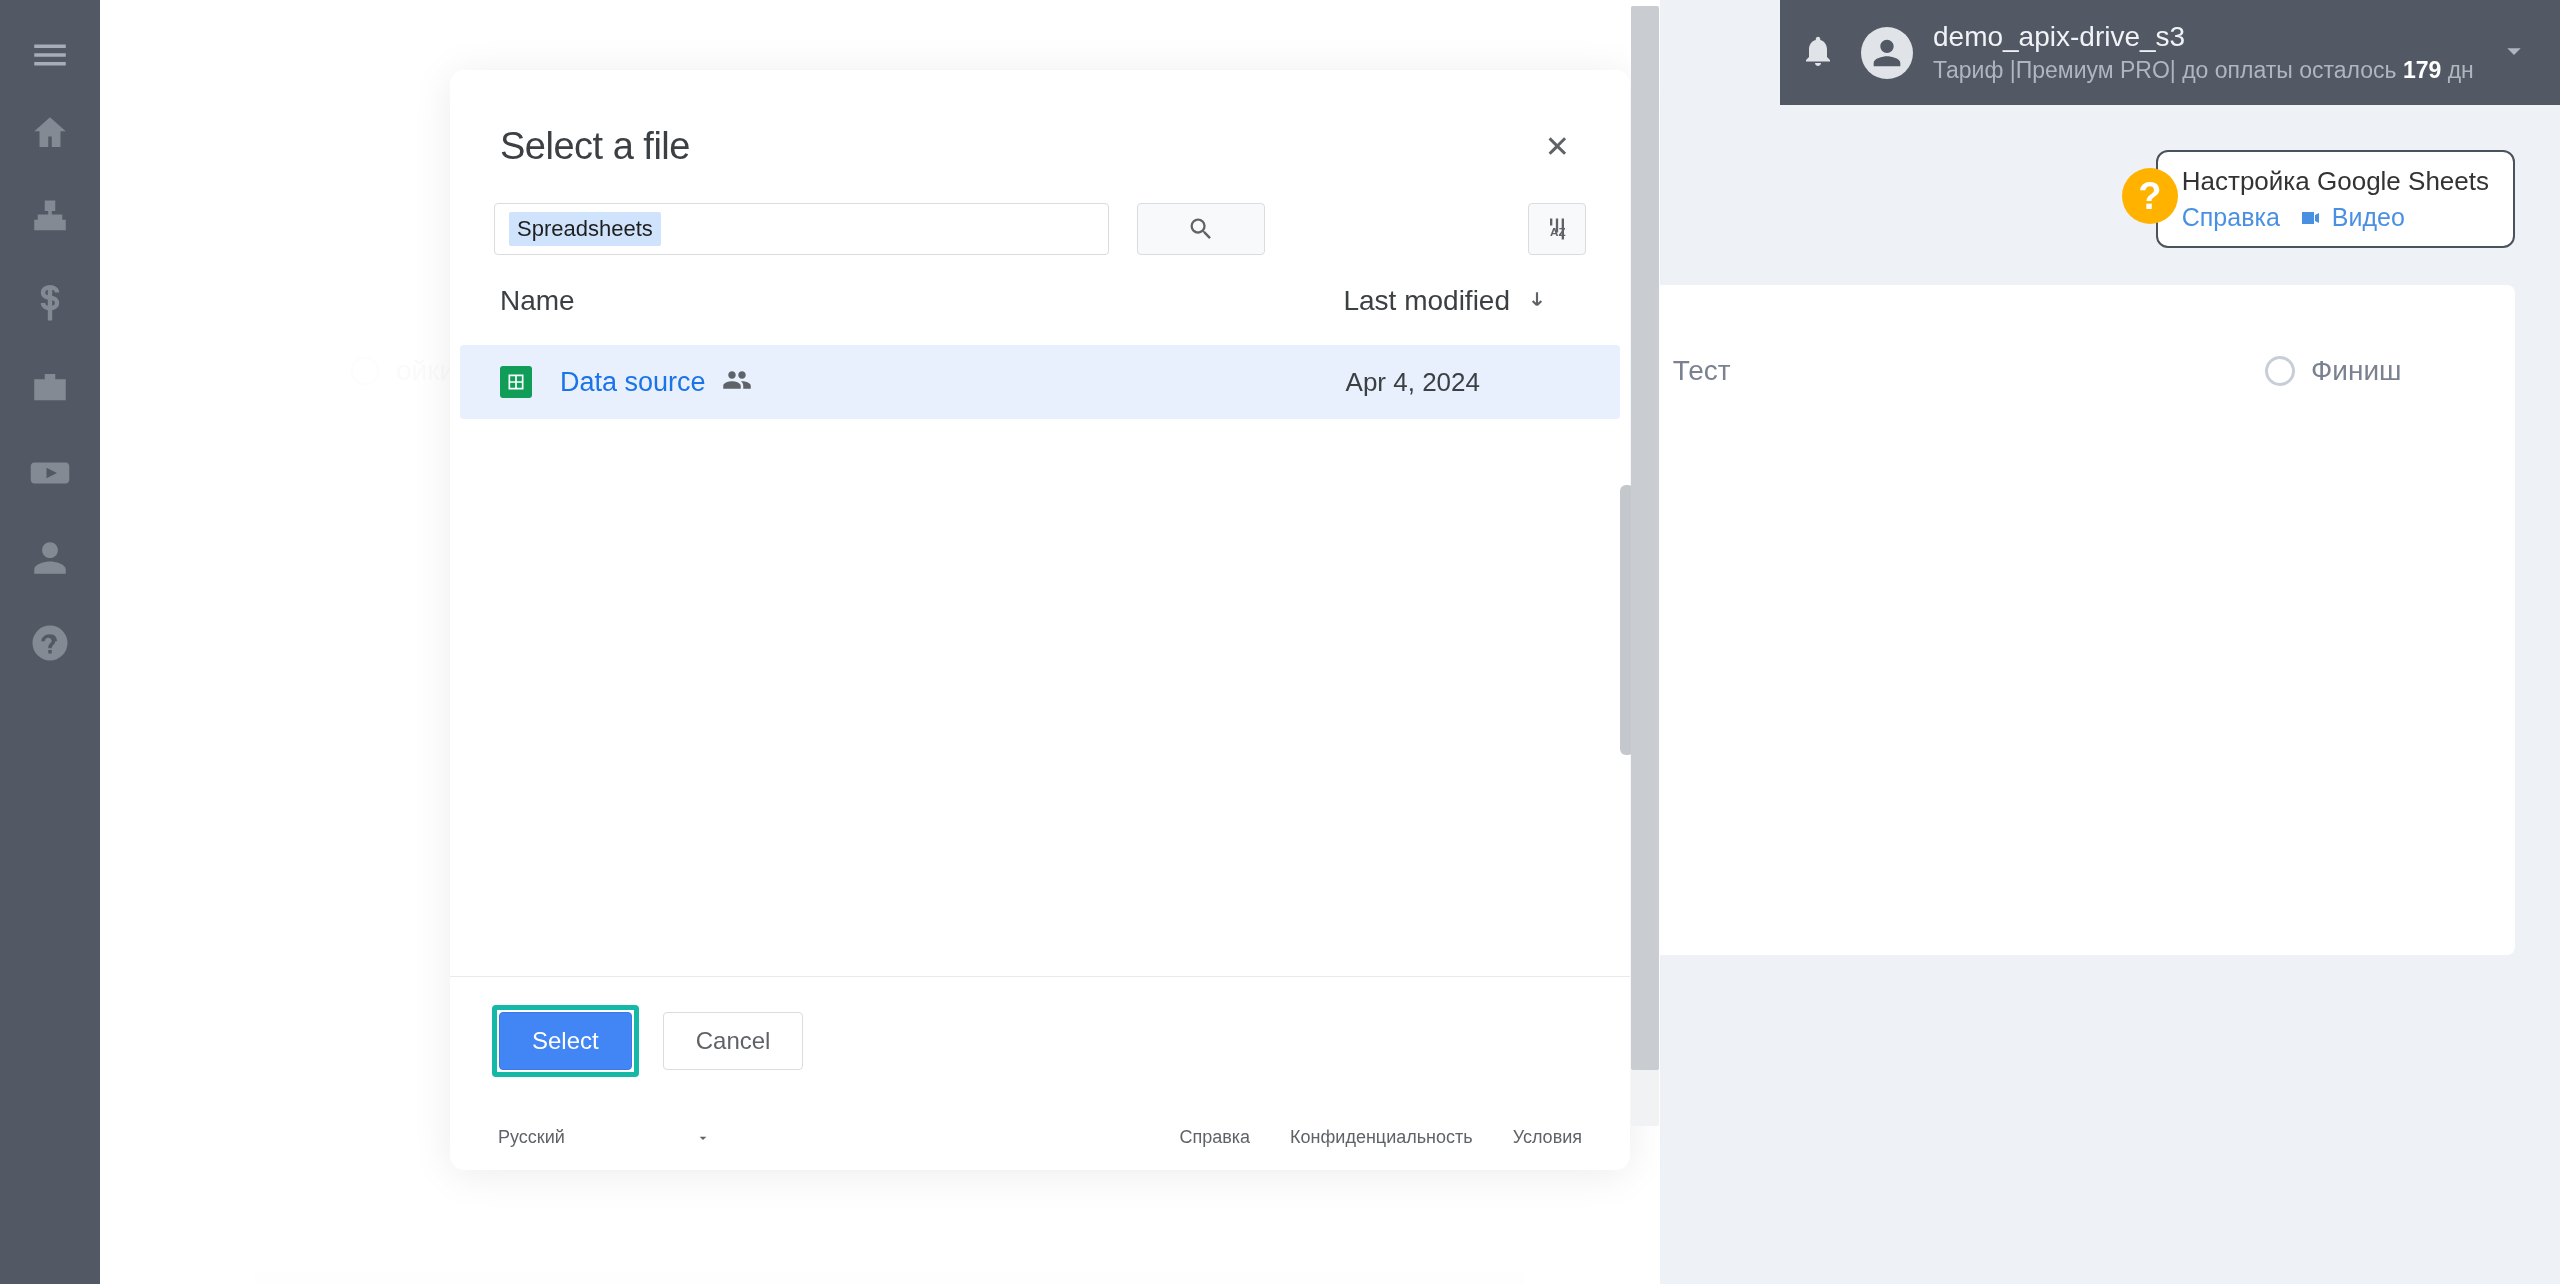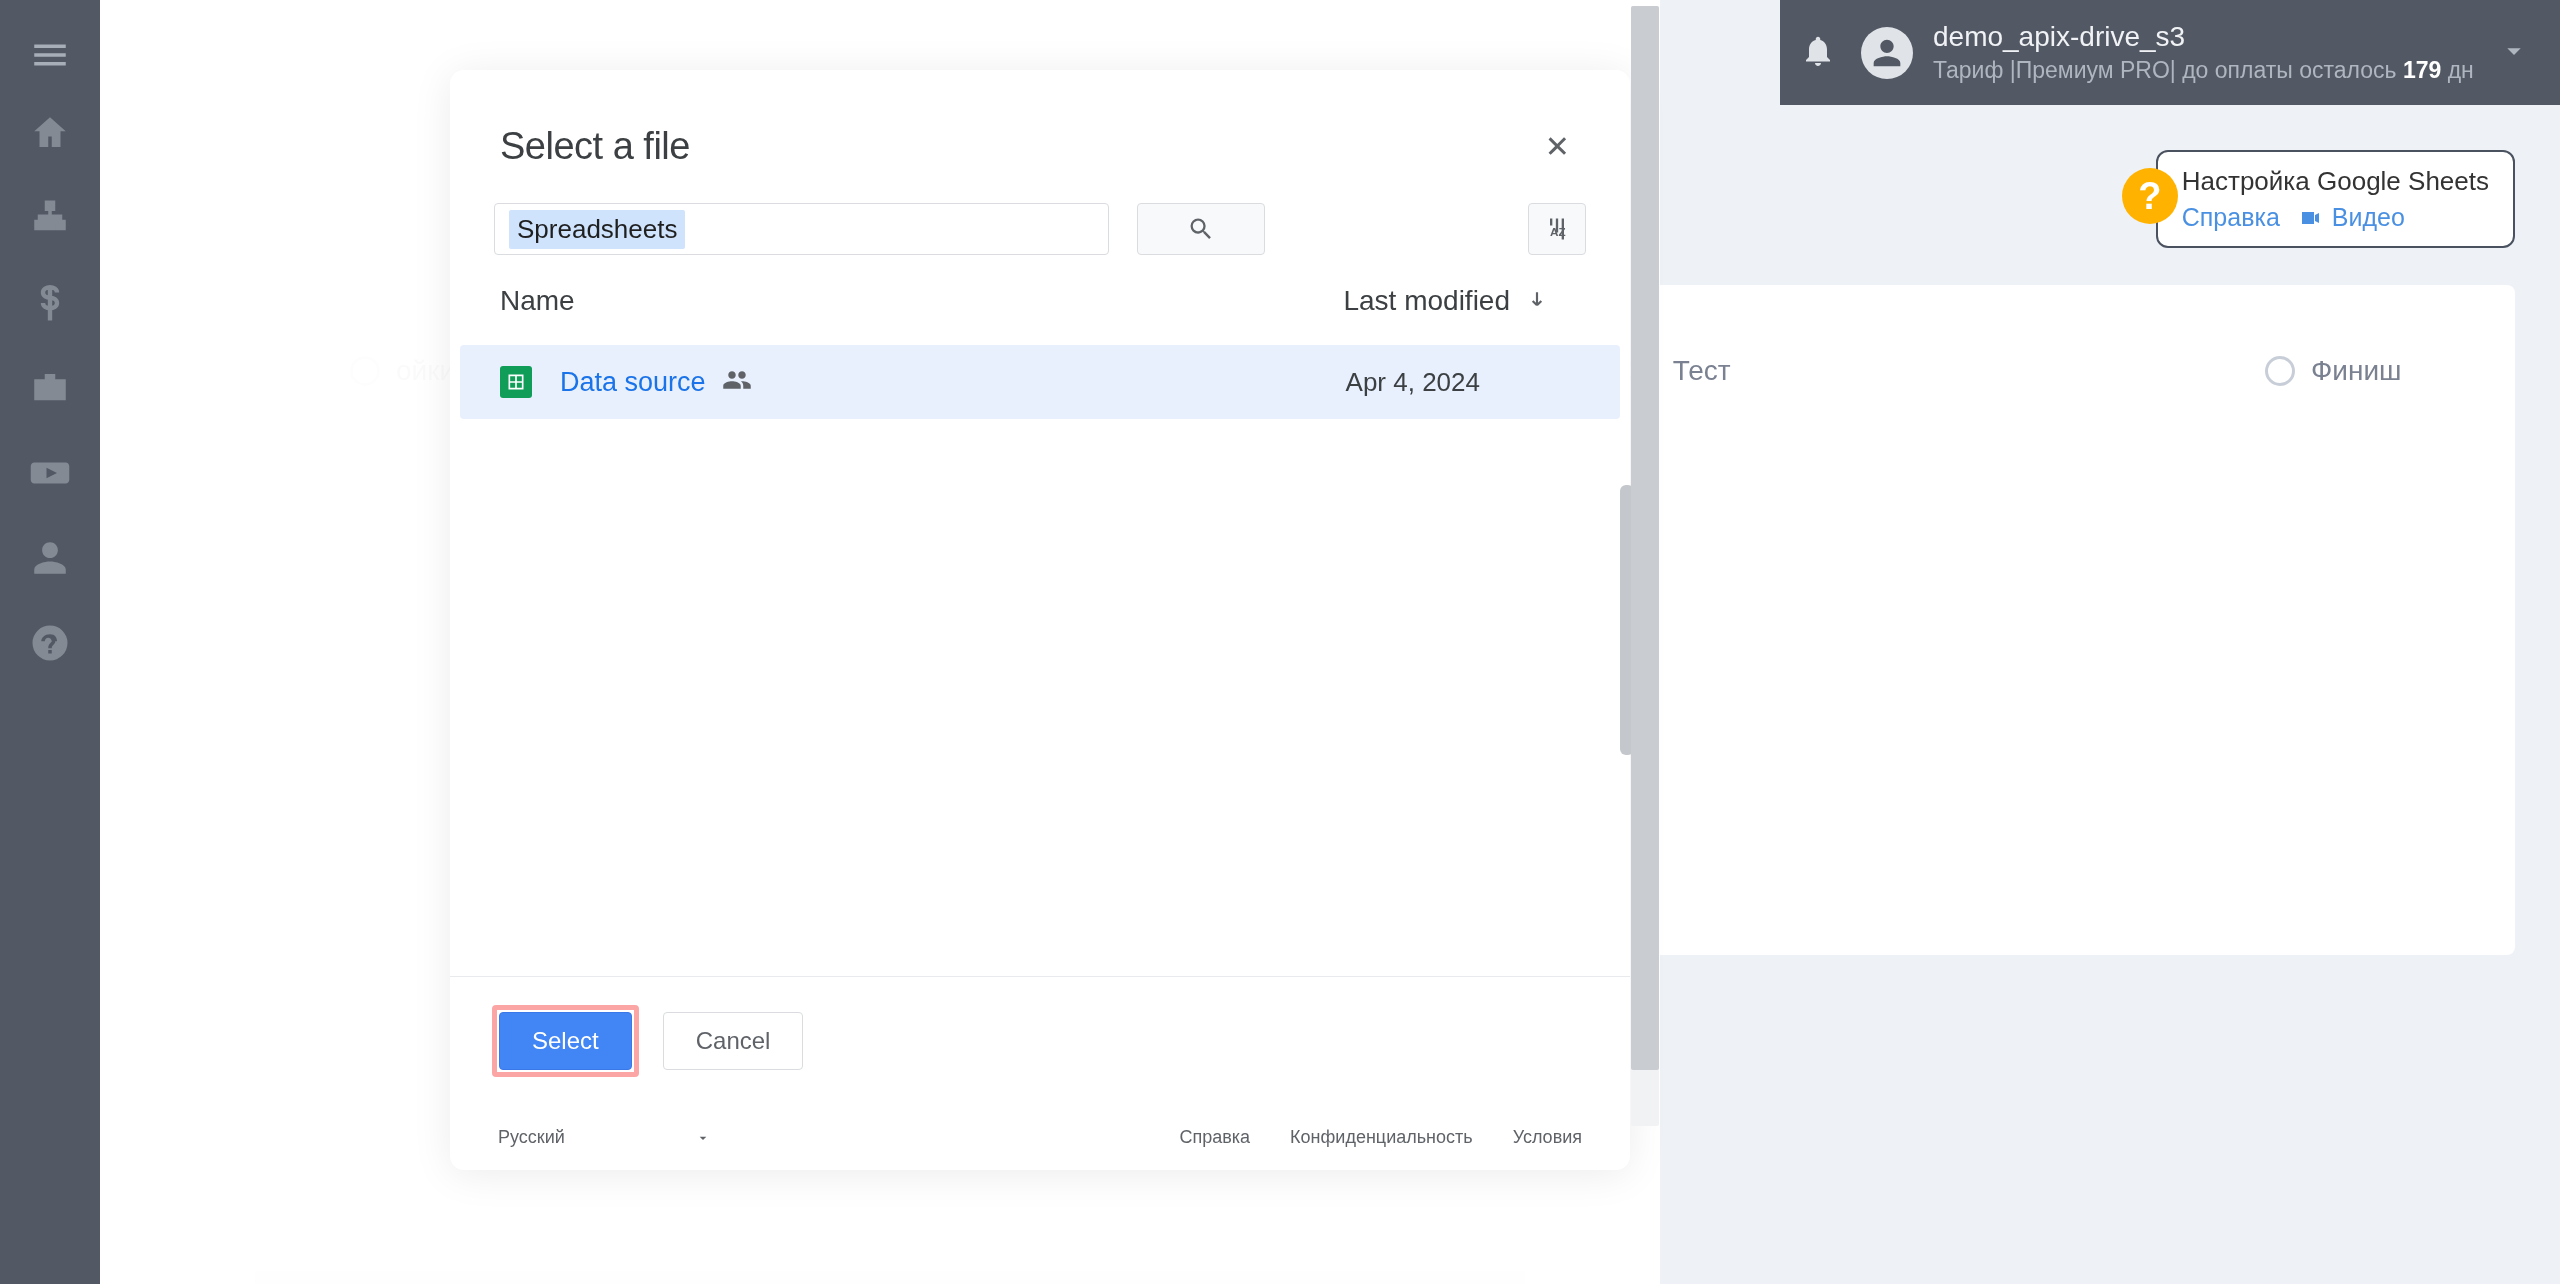--- a/index.html
+++ b/index.html
@@ -251,21 +251,21 @@
       align-items: center;
       gap: 28px;
       margin-top: 5px;
     }
     .search-input {
       flex: 0 0 615px;
       height: 52px;
       border: 1px solid #dadce0;
       border-radius: 4px;
       padding: 0 14px;
-      font-size: 26px;
+      font-size: 22px;
       background: #fff;
     }
     .search-input .chip {
       background: #cfe3fc;
       color: #1f1f1f;
       padding: 4px 8px;
       border-radius: 2px;
       display: inline-block;
     }
     .icon-btn {
@@ -361,21 +361,21 @@
     }
     
     .picker-footer {
       border-top: 1px solid #e8eaed;
       padding: 28px 42px 34px 42px;
       display: flex;
       gap: 24px;
       align-items: center;
     }
     .select-outline {
-      border: 5px solid #fca5a5;
+      border: 5px solid #14b8a6;
       border-radius: 4px;
       padding: 2px;
     }
     .btn {
       padding: 14px 32px;
       font-size: 24px;
       border-radius: 4px;
       cursor: pointer;
       font-weight: 500;
     }

